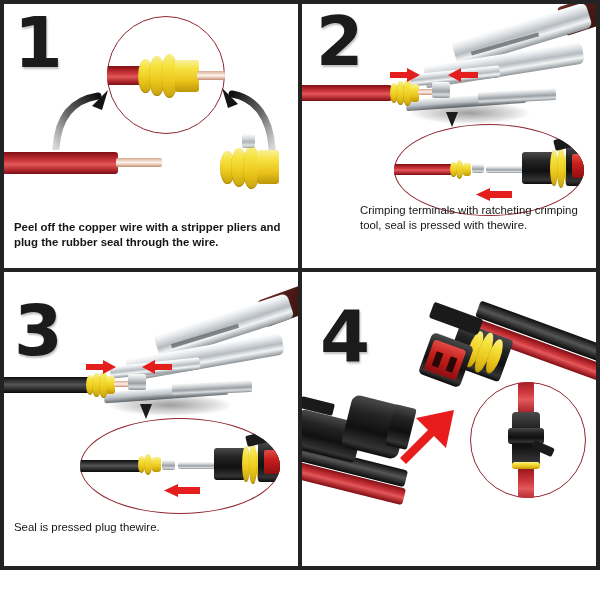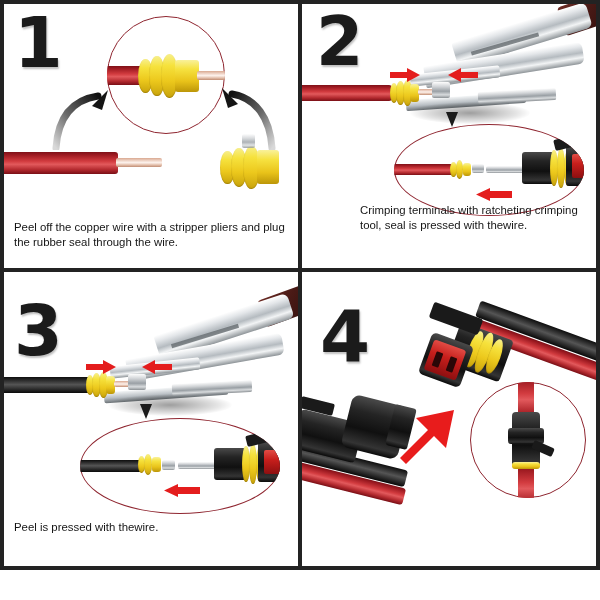--- a/index.html
+++ b/index.html
@@ -137,21 +137,21 @@
           <linearGradient id="g1b" x1="1" y1="1" x2="0" y2="0">
             <stop offset="0%" stop-color="#d8d8d8"></stop>
             <stop offset="45%" stop-color="#6a6a6a"></stop>
             <stop offset="100%" stop-color="#111"></stop>
           </linearGradient>
         </defs>
         <path d="M56,62 C54,32 40,12 16,8" stroke="url(#g1b)" stroke-width="7" fill="none" stroke-linecap="round"></path>
         <path d="M22,18 L6,2 L12,22 Z" fill="#141414"></path>
       </svg>
 
-      <div class="caption" style="top:216px;">Peel off the copper wire with a stripper pliers and plug the rubber seal through the wire.</div>
+      <div class="caption" style="top:216px;font-weight:bold;">Peel off the copper wire with a stripper pliers and plug the rubber seal through the wire.</div>
     </div>
   </div>
 
   <div class="panel" id="p2">
     <div class="stage">
 
       <div class="numeral" style="left:14px;top:4px;font-size:68px;">2</div>
 
       <div class="plier-handle" style="left:258px;top:-6px;width:58px;height:30px;transform:rotate(-18deg);"></div>
       <div class="plier-jaw" style="left:150px;top:18px;width:140px;height:26px;
@@ -285,21 +285,21 @@
         </div>
         <div class="conn-black" style="left:178px;top:24px;width:26px;height:40px;"></div>
         <div class="conn-red" style="left:184px;top:32px;width:20px;height:24px;"></div>
         <div class="latch" style="left:166px;top:14px;width:34px;height:11px;
                     transform:rotate(-14deg);"></div>
         <svg class="red-arrow" style="left:84px;top:66px;position:absolute;" width="36" height="13" viewBox="0 0 36 13">
           <path d="M36,3 L14,3 L14,0 L0,6.5 L14,13 L14,10 L36,10 Z" fill="#e41d1d"></path>
         </svg>
       </div>
 
-      <div class="caption" style="top:248px;">Peel is pressed with thewire.</div>
+      <div class="caption" style="top:248px;">Seal is pressed plug thewire.</div>
     </div>
   </div>
 
   <div class="panel" id="p4">
     <div class="stage">
 
       <div class="numeral" style="left:18px;top:28px;font-size:72px;">4</div>
 
       <div class="wire black" style="left:176px;top:28px;width:160px;height:17px;
                   transform:rotate(20deg);transform-origin:left center;"></div>

